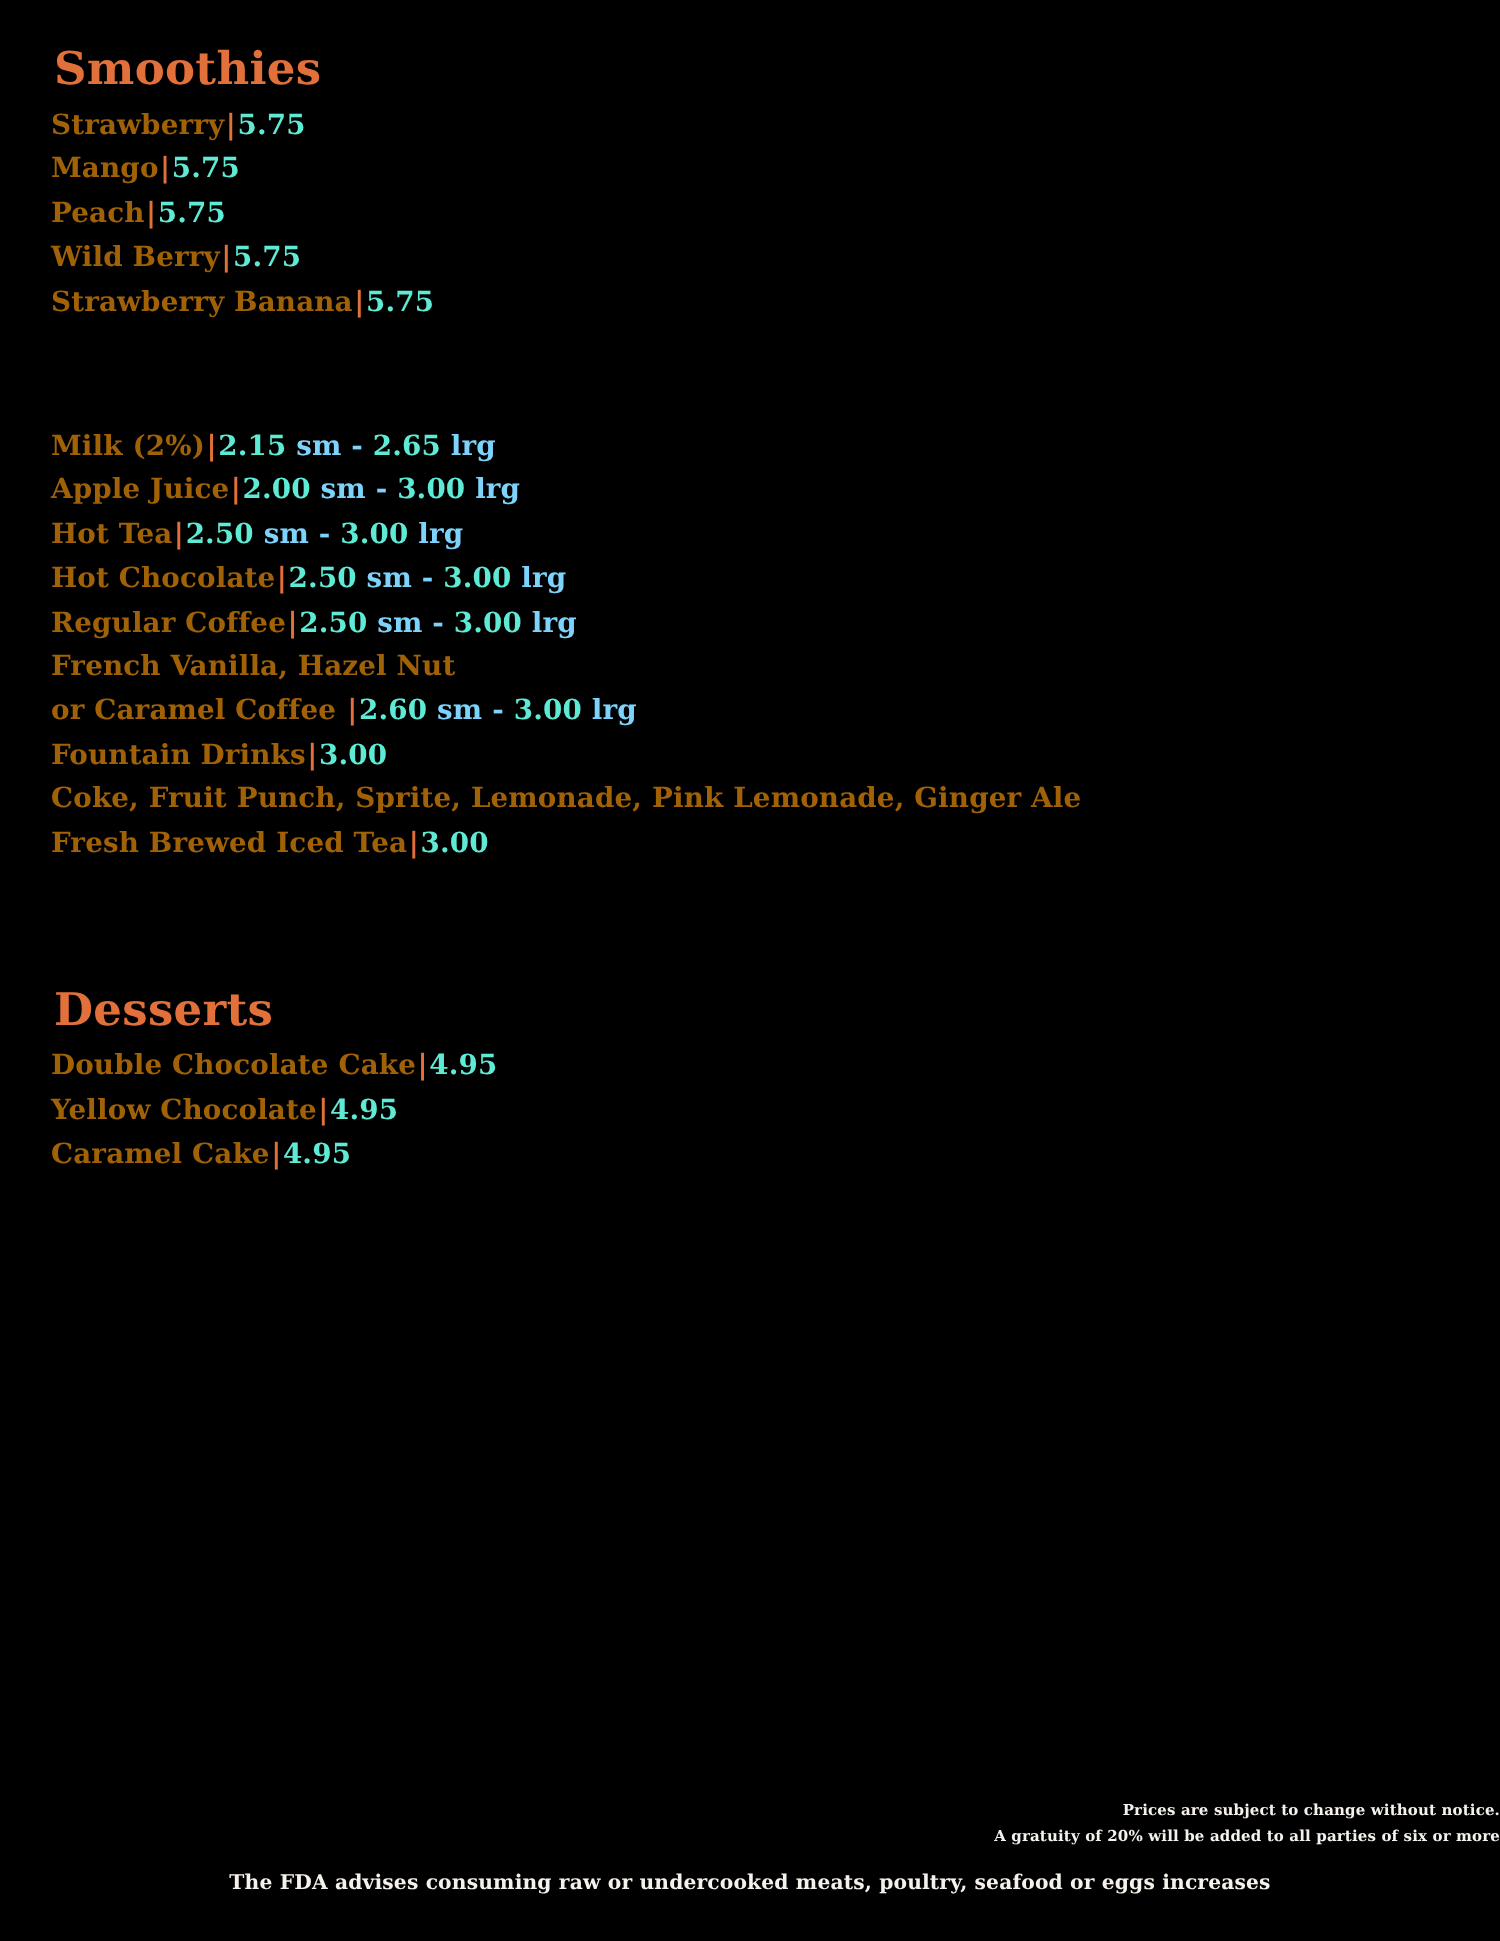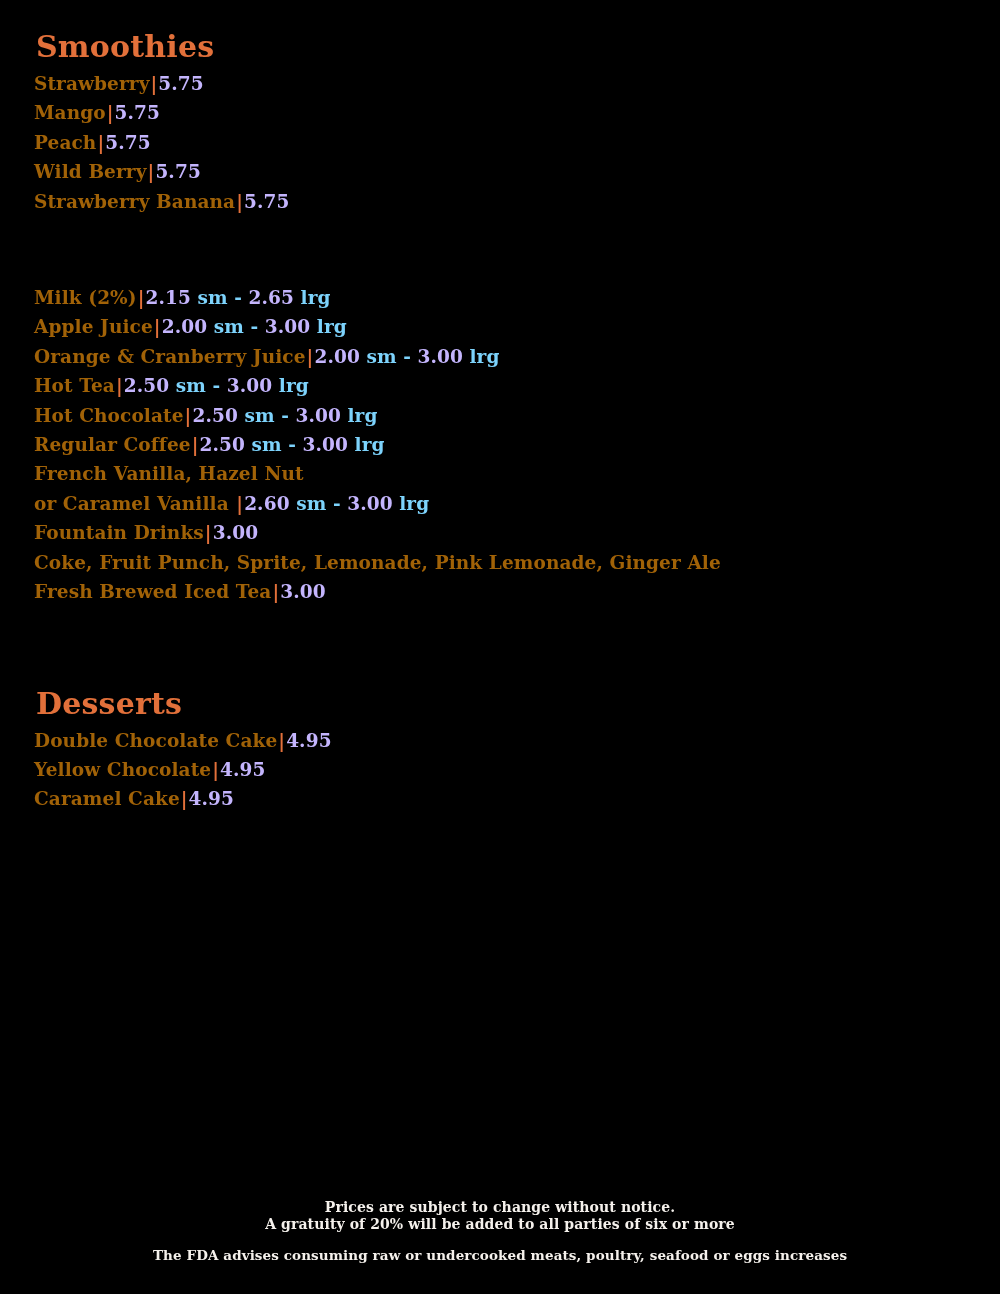--- a/index.html
+++ b/index.html
@@ -37,37 +37,38 @@
     font-weight: bold;
     line-height: 29.4px;
     white-space: nowrap;
     letter-spacing: 0.1px;
   }
   .item .name { color: #a16207; }
   .item .sep {
     color: #e2703a;
     padding: 0 1px;
   }
-  .item .price { color: #c4b5fd; }
+  .item .price { color: #5eead4; }
   .item .unit { color: #7dd3fc; }
   .spacer-1 { height: 67px; }
   .spacer-2 { height: 80px; }
   .footer {
     position: absolute;
     left: 0;
     right: 0;
     bottom: 30px;
     text-align: center;
     color: #f5f1ec;
   }
   .footer .fine {
-    font-size: 14px;
+    font-size: 10px;
     font-weight: bold;
     line-height: 17px;
     letter-spacing: 0.1px;
+    text-align: right;
   }
   .footer .gap { height: 13px; }
   .footer .advise {
     font-size: 13.5px;
     font-weight: bold;
     line-height: 18px;
     letter-spacing: 0.1px;
   }
 </style>
 </head>
@@ -98,36 +99,33 @@
 
   <div class="section">
 
     <div class="item">
       <span class="name">Milk (2%)</span><span class="sep">|</span><span class="price">2.15</span><span class="unit"> sm - </span><span class="price">2.65</span><span class="unit"> lrg</span>
     </div>
     <div class="item">
       <span class="name">Apple Juice</span><span class="sep">|</span><span class="price">2.00</span><span class="unit"> sm - </span><span class="price">3.00</span><span class="unit"> lrg</span>
     </div>
     <div class="item">
-      <span class="name">Orange &amp; Cranberry Juice</span><span class="sep">|</span><span class="price">2.00</span><span class="unit"> sm - </span><span class="price">3.00</span><span class="unit"> lrg</span>
-    </div>
-    <div class="item">
       <span class="name">Hot Tea</span><span class="sep">|</span><span class="price">2.50</span><span class="unit"> sm - </span><span class="price">3.00</span><span class="unit"> lrg</span>
     </div>
     <div class="item">
       <span class="name">Hot Chocolate</span><span class="sep">|</span><span class="price">2.50</span><span class="unit"> sm - </span><span class="price">3.00</span><span class="unit"> lrg</span>
     </div>
     <div class="item">
       <span class="name">Regular Coffee</span><span class="sep">|</span><span class="price">2.50</span><span class="unit"> sm - </span><span class="price">3.00</span><span class="unit"> lrg</span>
     </div>
     <div class="item">
       <span class="name">French Vanilla, Hazel Nut</span>
     </div>
     <div class="item">
-      <span class="name">or Caramel Vanilla </span><span class="sep">|</span><span class="price">2.60</span><span class="unit"> sm - </span><span class="price">3.00</span><span class="unit"> lrg</span>
+      <span class="name">or Caramel Coffee </span><span class="sep">|</span><span class="price">2.60</span><span class="unit"> sm - </span><span class="price">3.00</span><span class="unit"> lrg</span>
     </div>
     <div class="item">
       <span class="name">Fountain Drinks</span><span class="sep">|</span><span class="price">3.00</span>
     </div>
     <div class="item">
       <span class="name">Coke, Fruit Punch, Sprite, Lemonade, Pink Lemonade, Ginger Ale</span>
     </div>
     <div class="item">
       <span class="name">Fresh Brewed Iced Tea</span><span class="sep">|</span><span class="price">3.00</span>
     </div>

